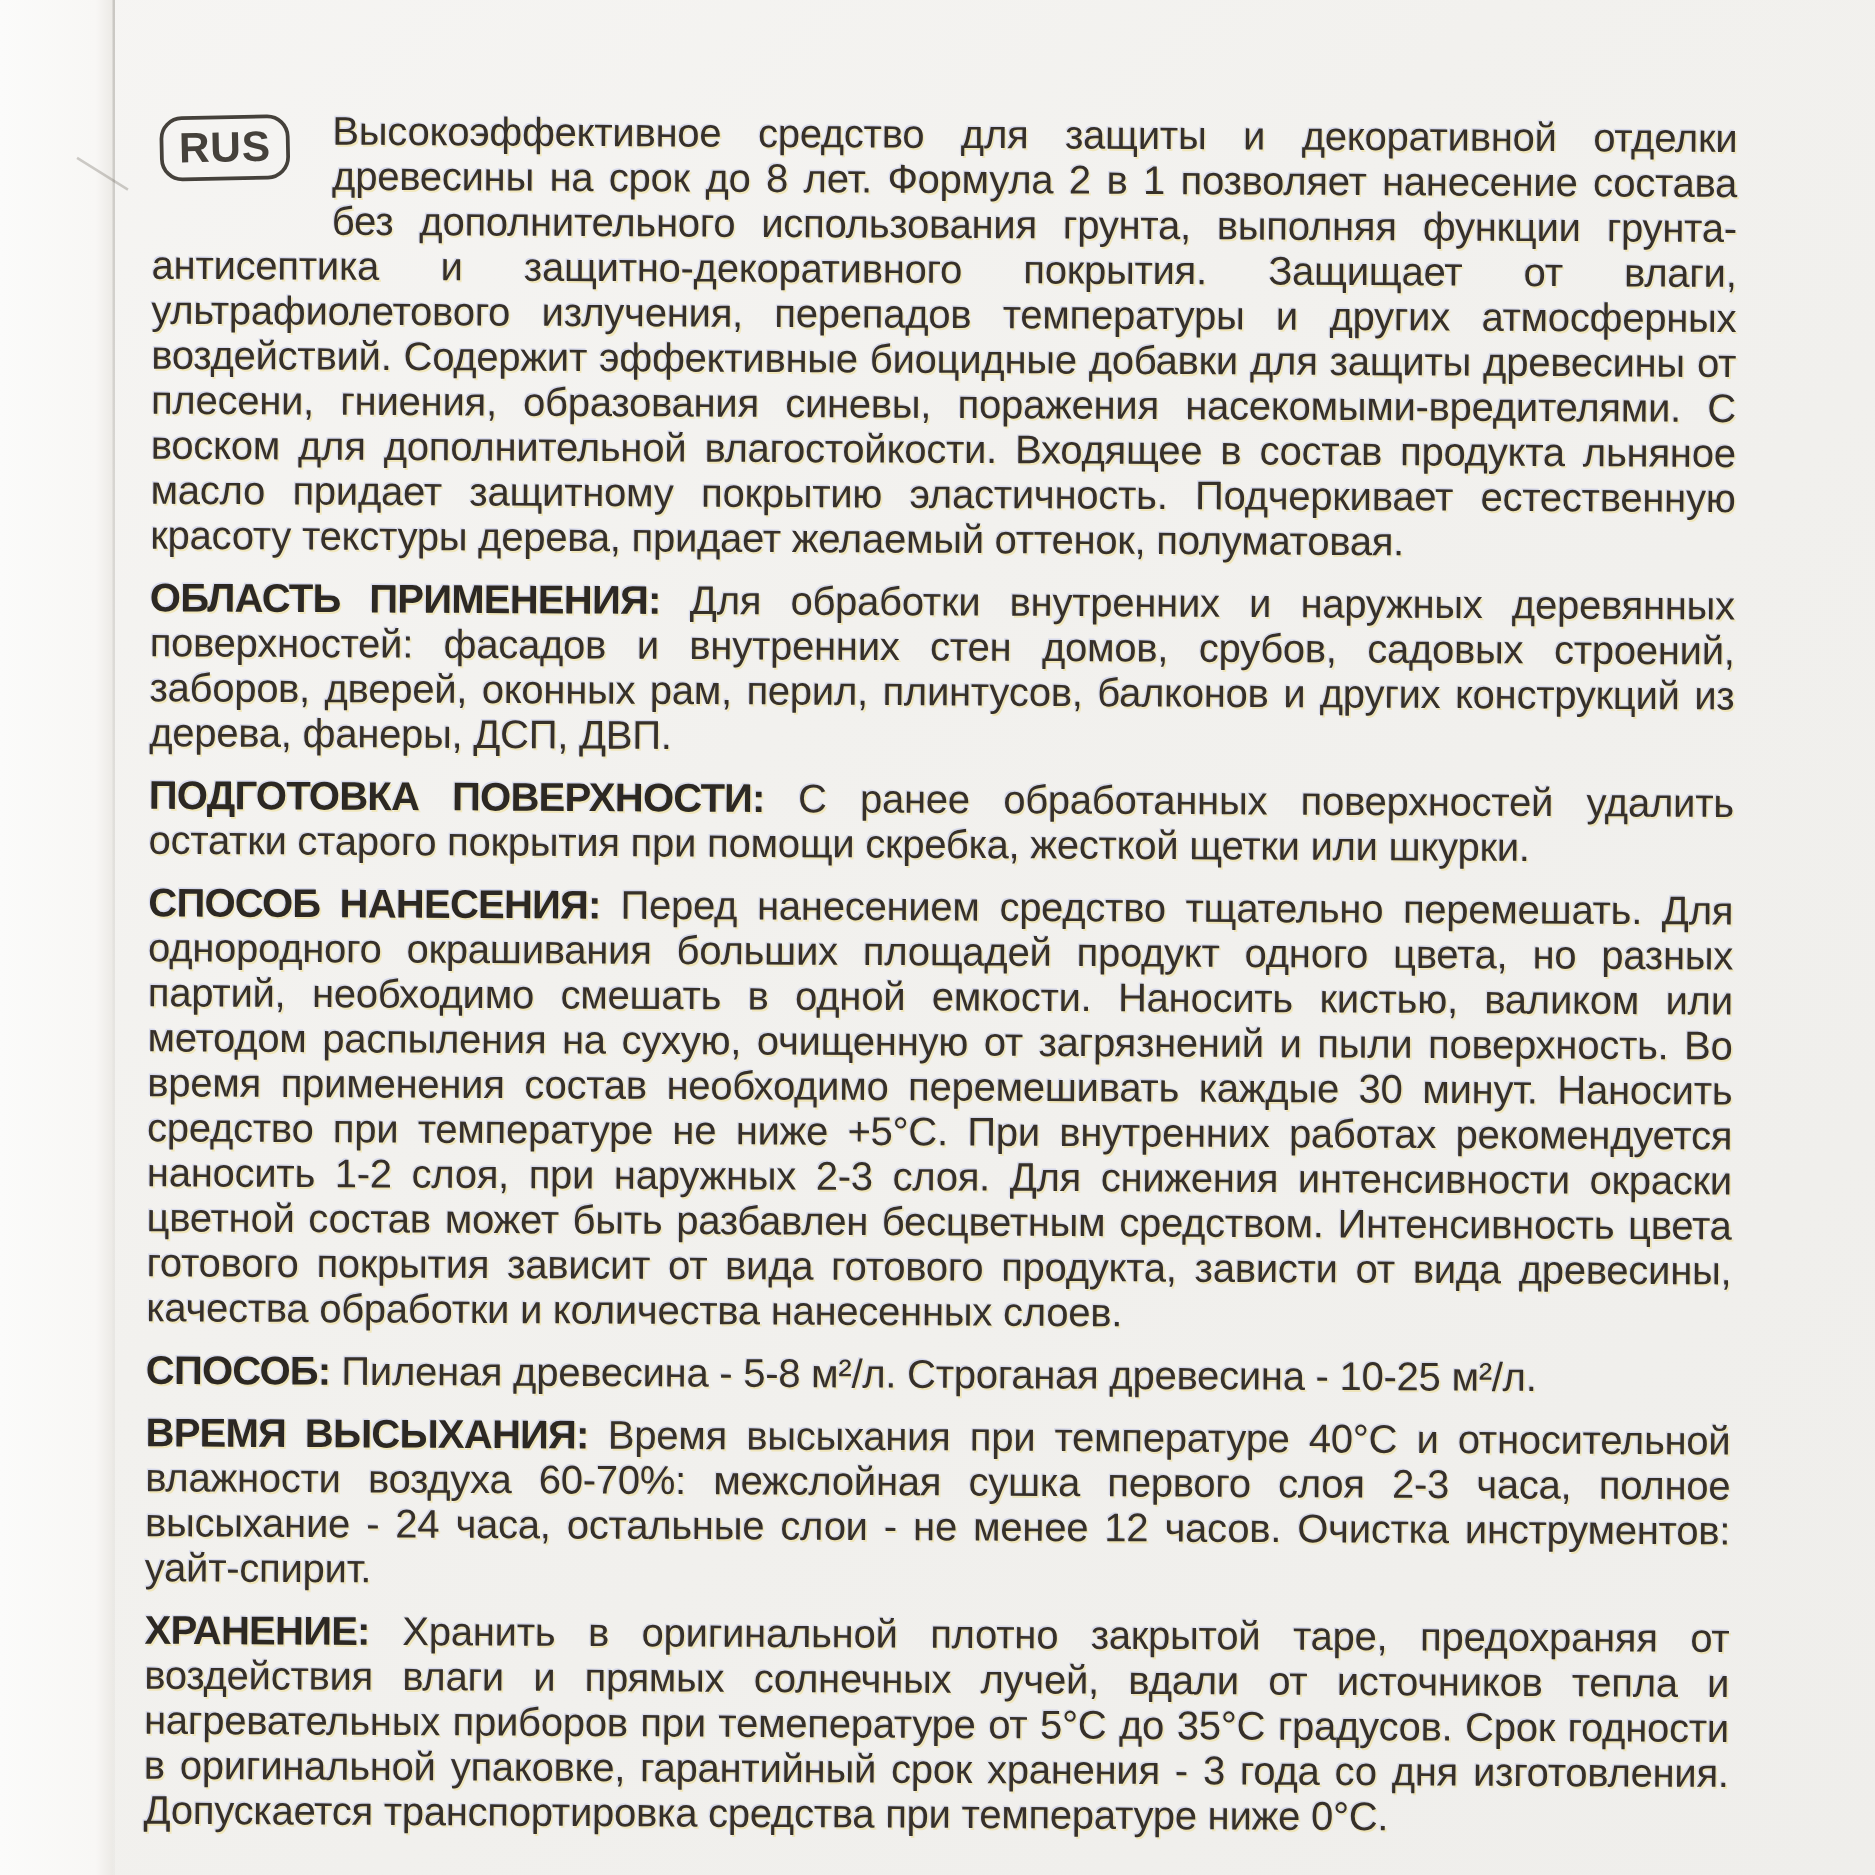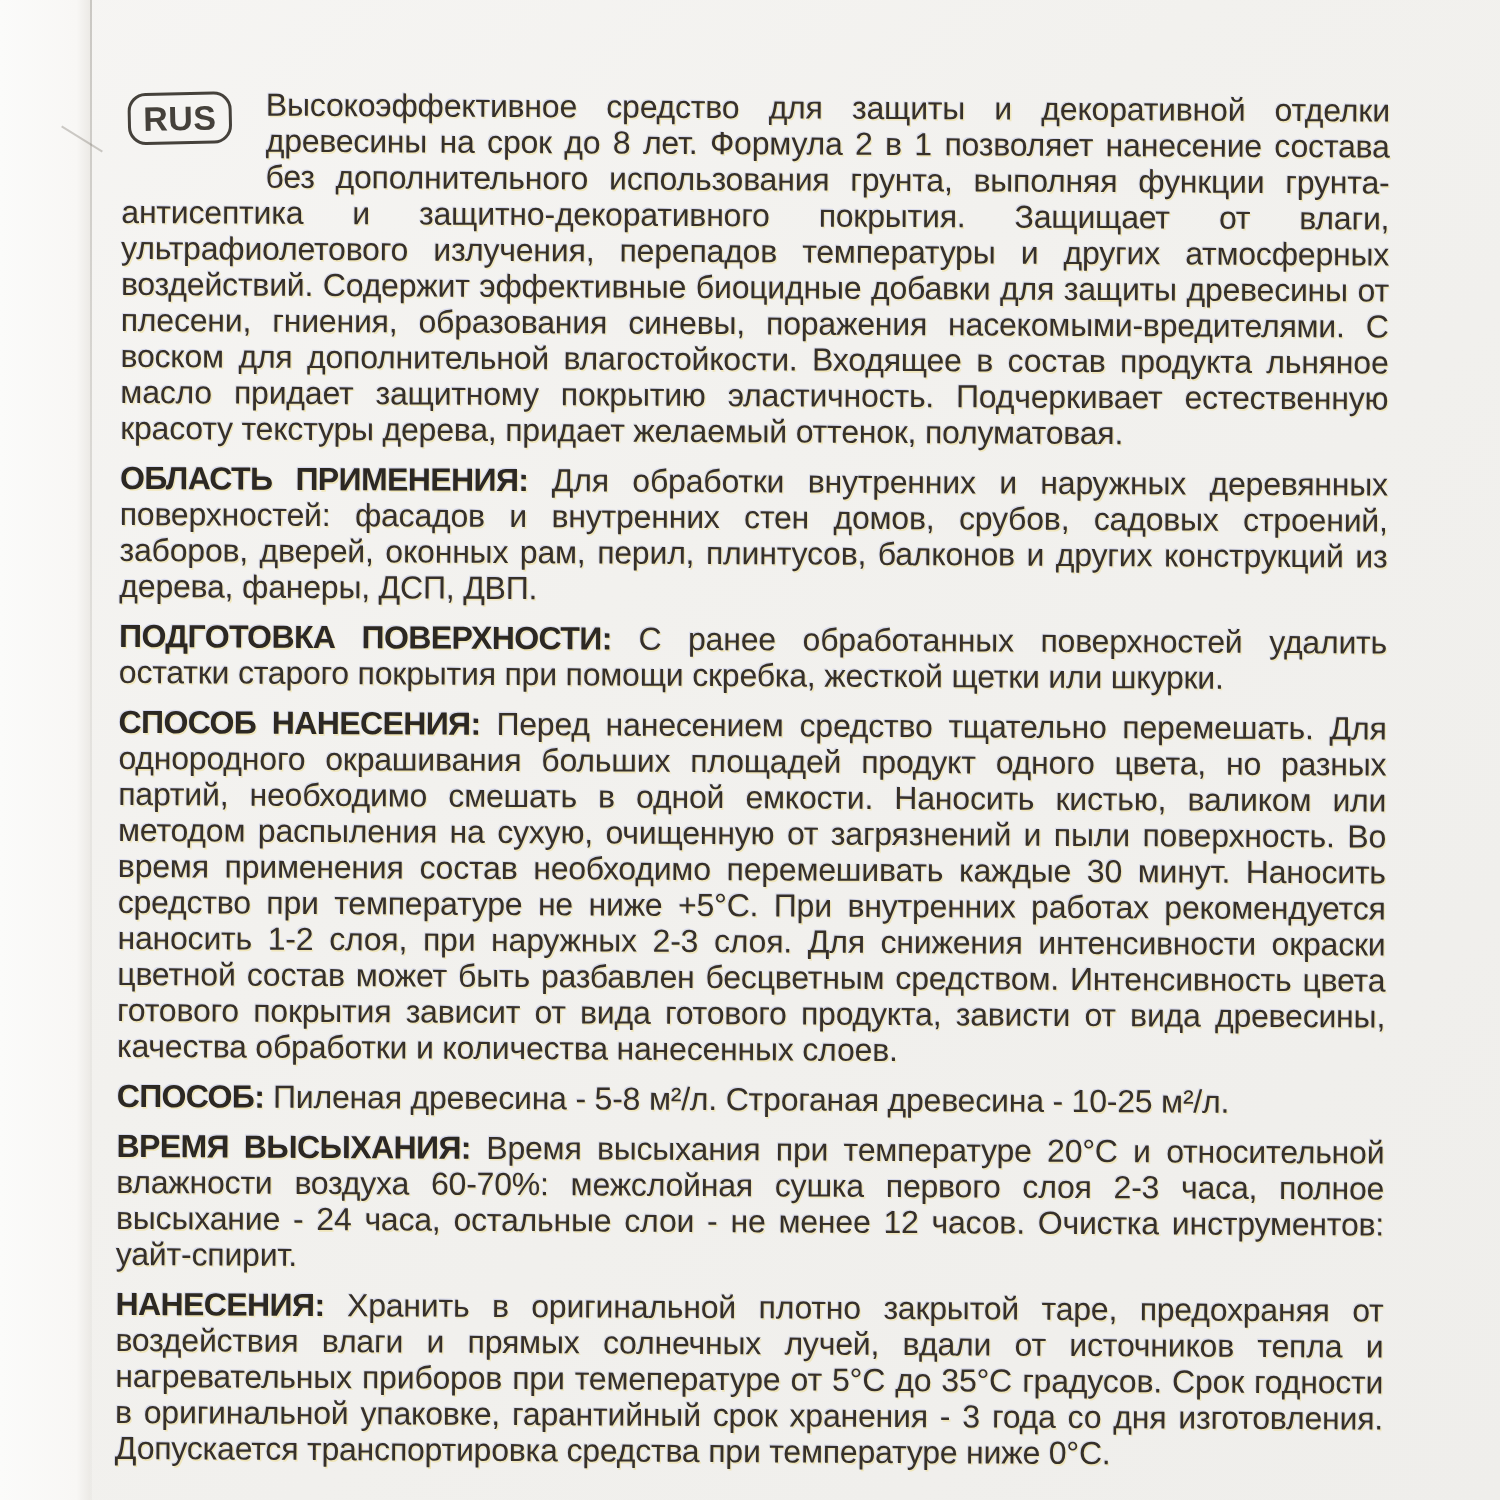--- a/index.html
+++ b/index.html
@@ -110,22 +110,22 @@
       <span>Перед нанесением средство тщательно перемешать. Для однородного окрашивания больших площадей продукт одного цвета, но разных партий, необходимо смешать в одной емкости. Наносить кистью, валиком или методом распыления на сухую, очищенную от загрязнений и пыли поверхность. Во время применения состав необходимо перемешивать каждые 30 минут. Наносить средство при температуре не ниже +5°С. При внутренних работах рекомендуется наносить 1-2 слоя, при наружных 2-3 слоя. Для снижения интенсивности окраски цветной состав может быть разбавлен бесцветным средством. Интенсивность цвета готового покрытия зависит от вида готового продукта, зависти от вида древесины, качества обработки и количества нанесенных слоев.</span>
     </p>
 
     <p class="para">
       <span class="heading">СПОСОБ:</span>
       <span>Пиленая древесина - 5-8 м²/л. Строганая древесина - 10-25 м²/л.</span>
     </p>
 
     <p class="para">
       <span class="heading">ВРЕМЯ ВЫСЫХАНИЯ:</span>
-      <span>Время высыхания при температуре 20°С и относительной влажности воздуха 60-70%: межслойная сушка первого слоя 2-3 часа, полное высыхание - 24 часа, остальные слои - не менее 12 часов. Очистка инструментов: уайт-спирит.</span>
+      <span>Время высыхания при температуре 40°С и относительной влажности воздуха 60-70%: межслойная сушка первого слоя 2-3 часа, полное высыхание - 24 часа, остальные слои - не менее 12 часов. Очистка инструментов: уайт-спирит.</span>
     </p>
 
     <p class="para">
-      <span class="heading">НАНЕСЕНИЯ:</span>
+      <span class="heading">ХРАНЕНИЕ:</span>
       <span>Хранить в оригинальной плотно закрытой таре, предохраняя от воздействия влаги и прямых солнечных лучей, вдали от источников тепла и нагревательных приборов при темепературе от 5°С до 35°С градусов. Срок годности в оригинальной упаковке, гарантийный срок хранения - 3 года со дня изготовления. Допускается транспортировка средства при температуре ниже 0°С.</span>
     </p>
 
   </div>
 </div>
 
 </body></html>

